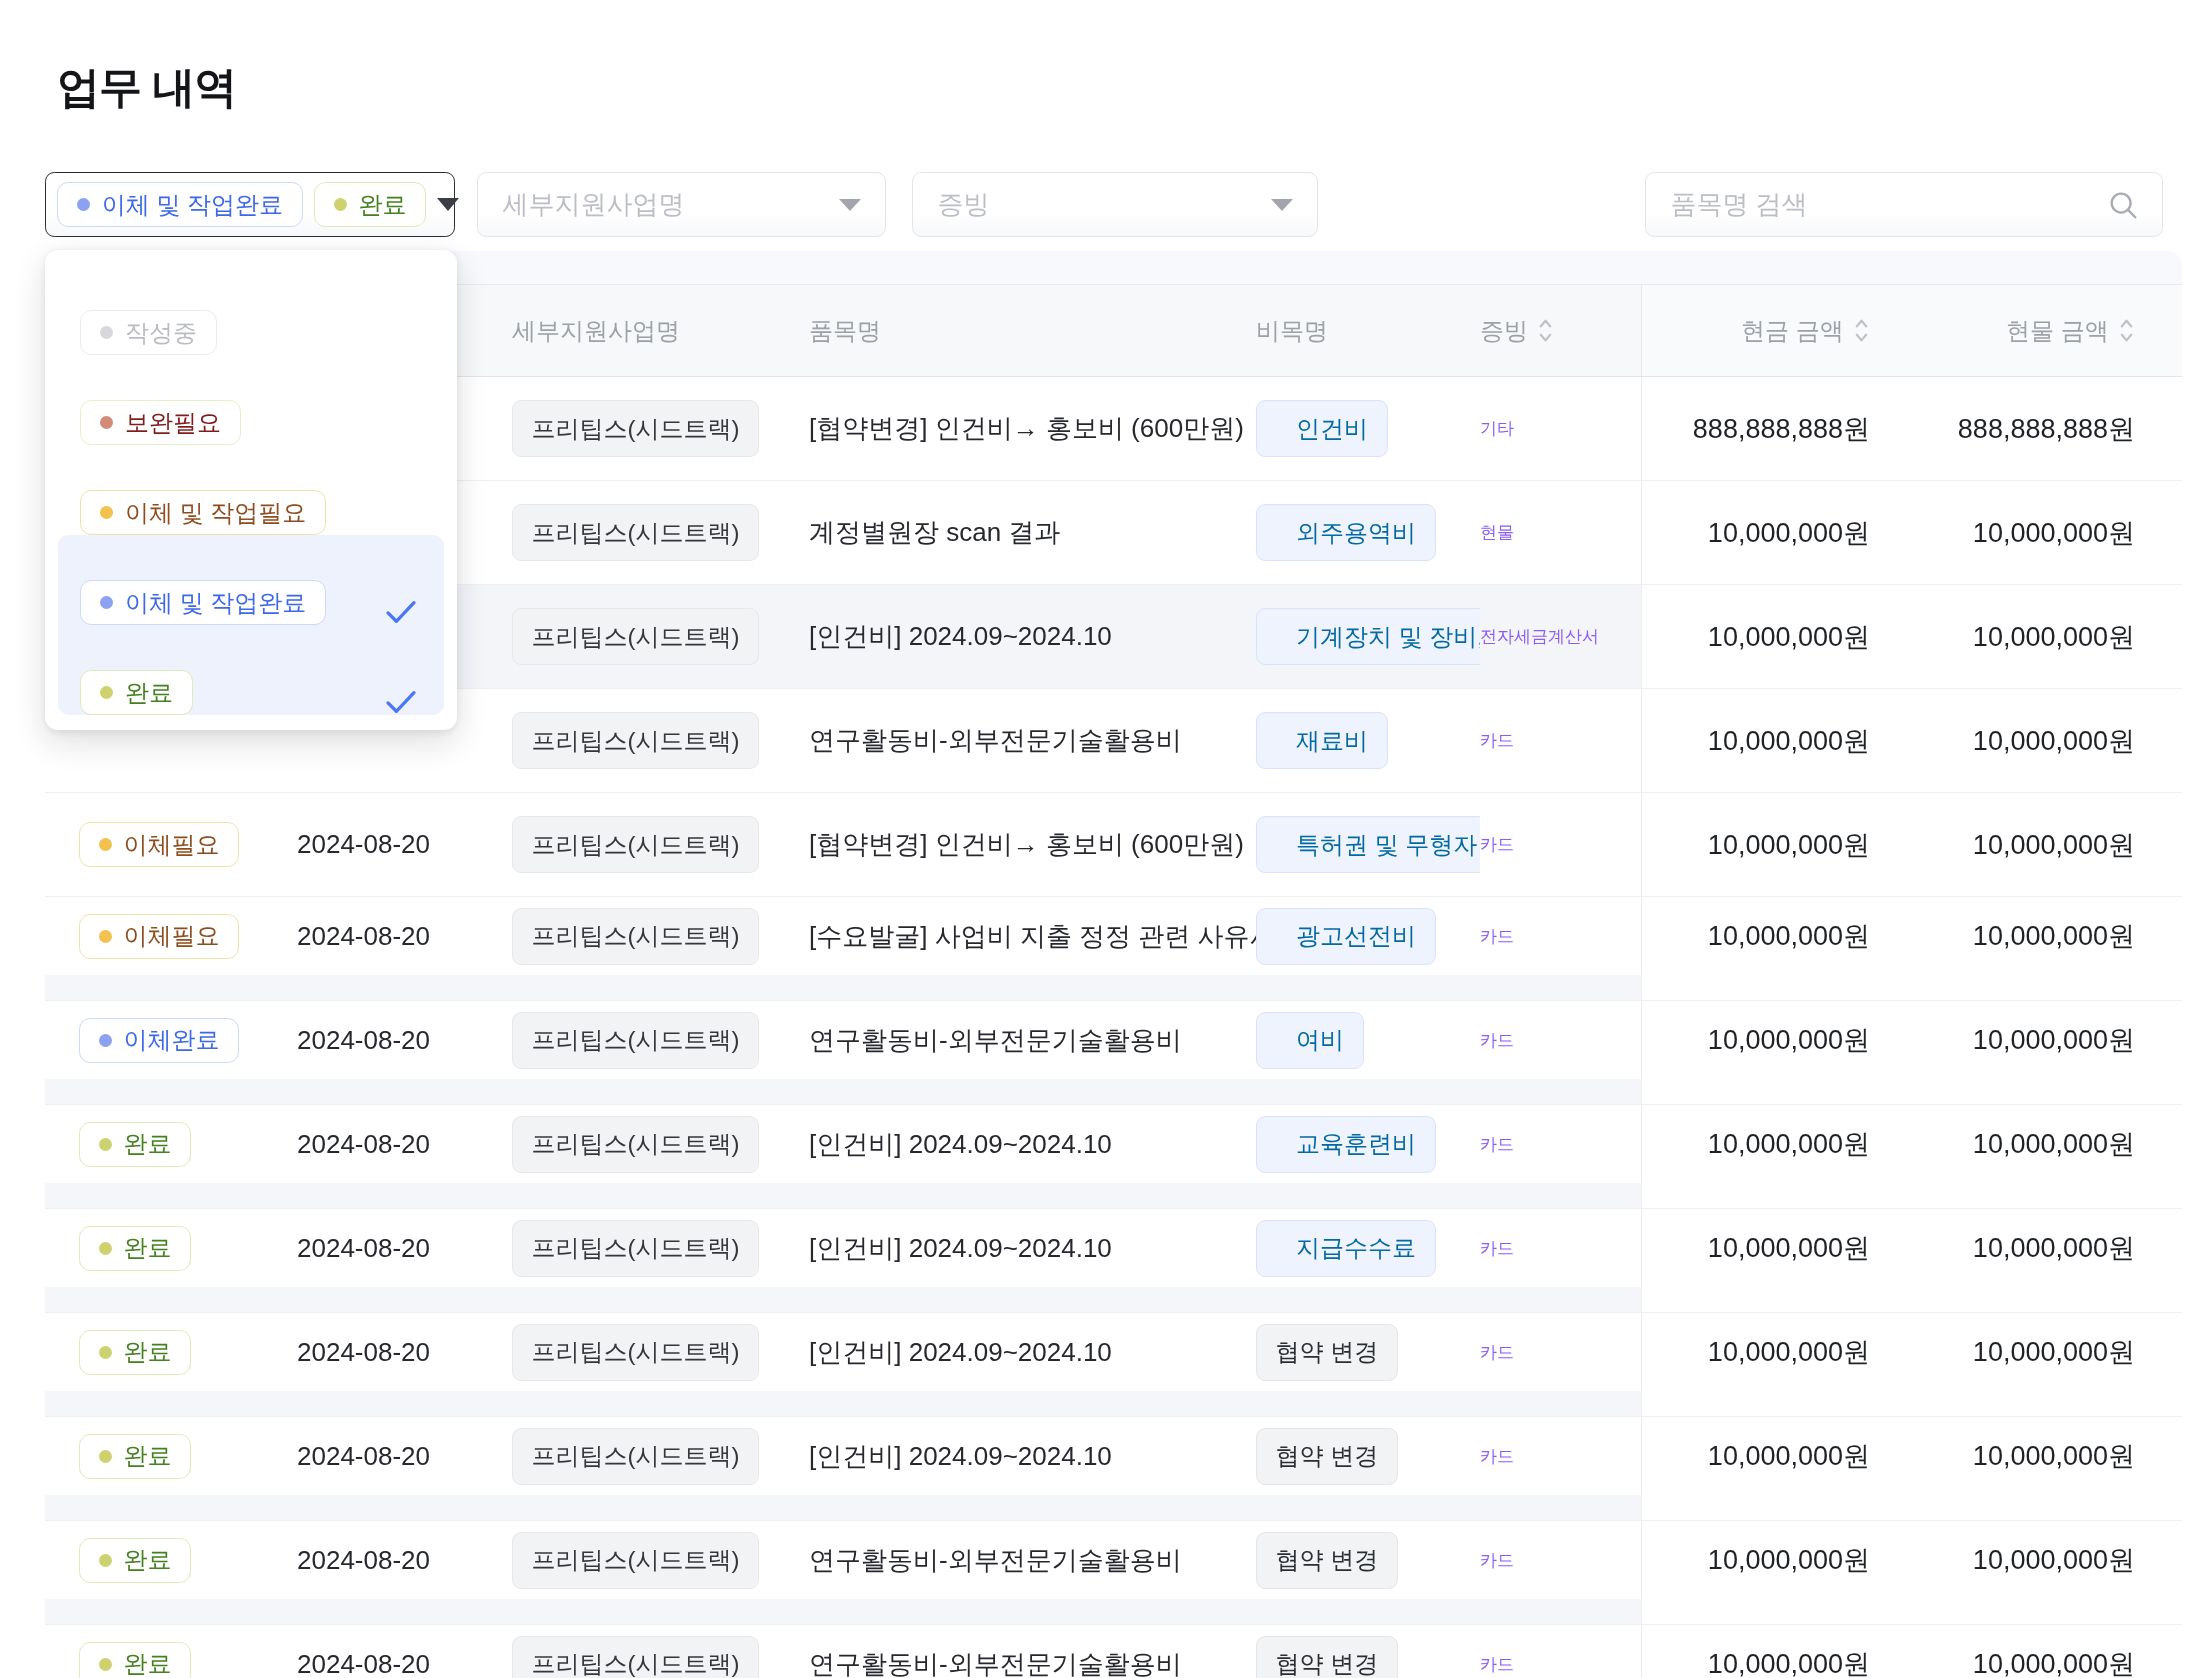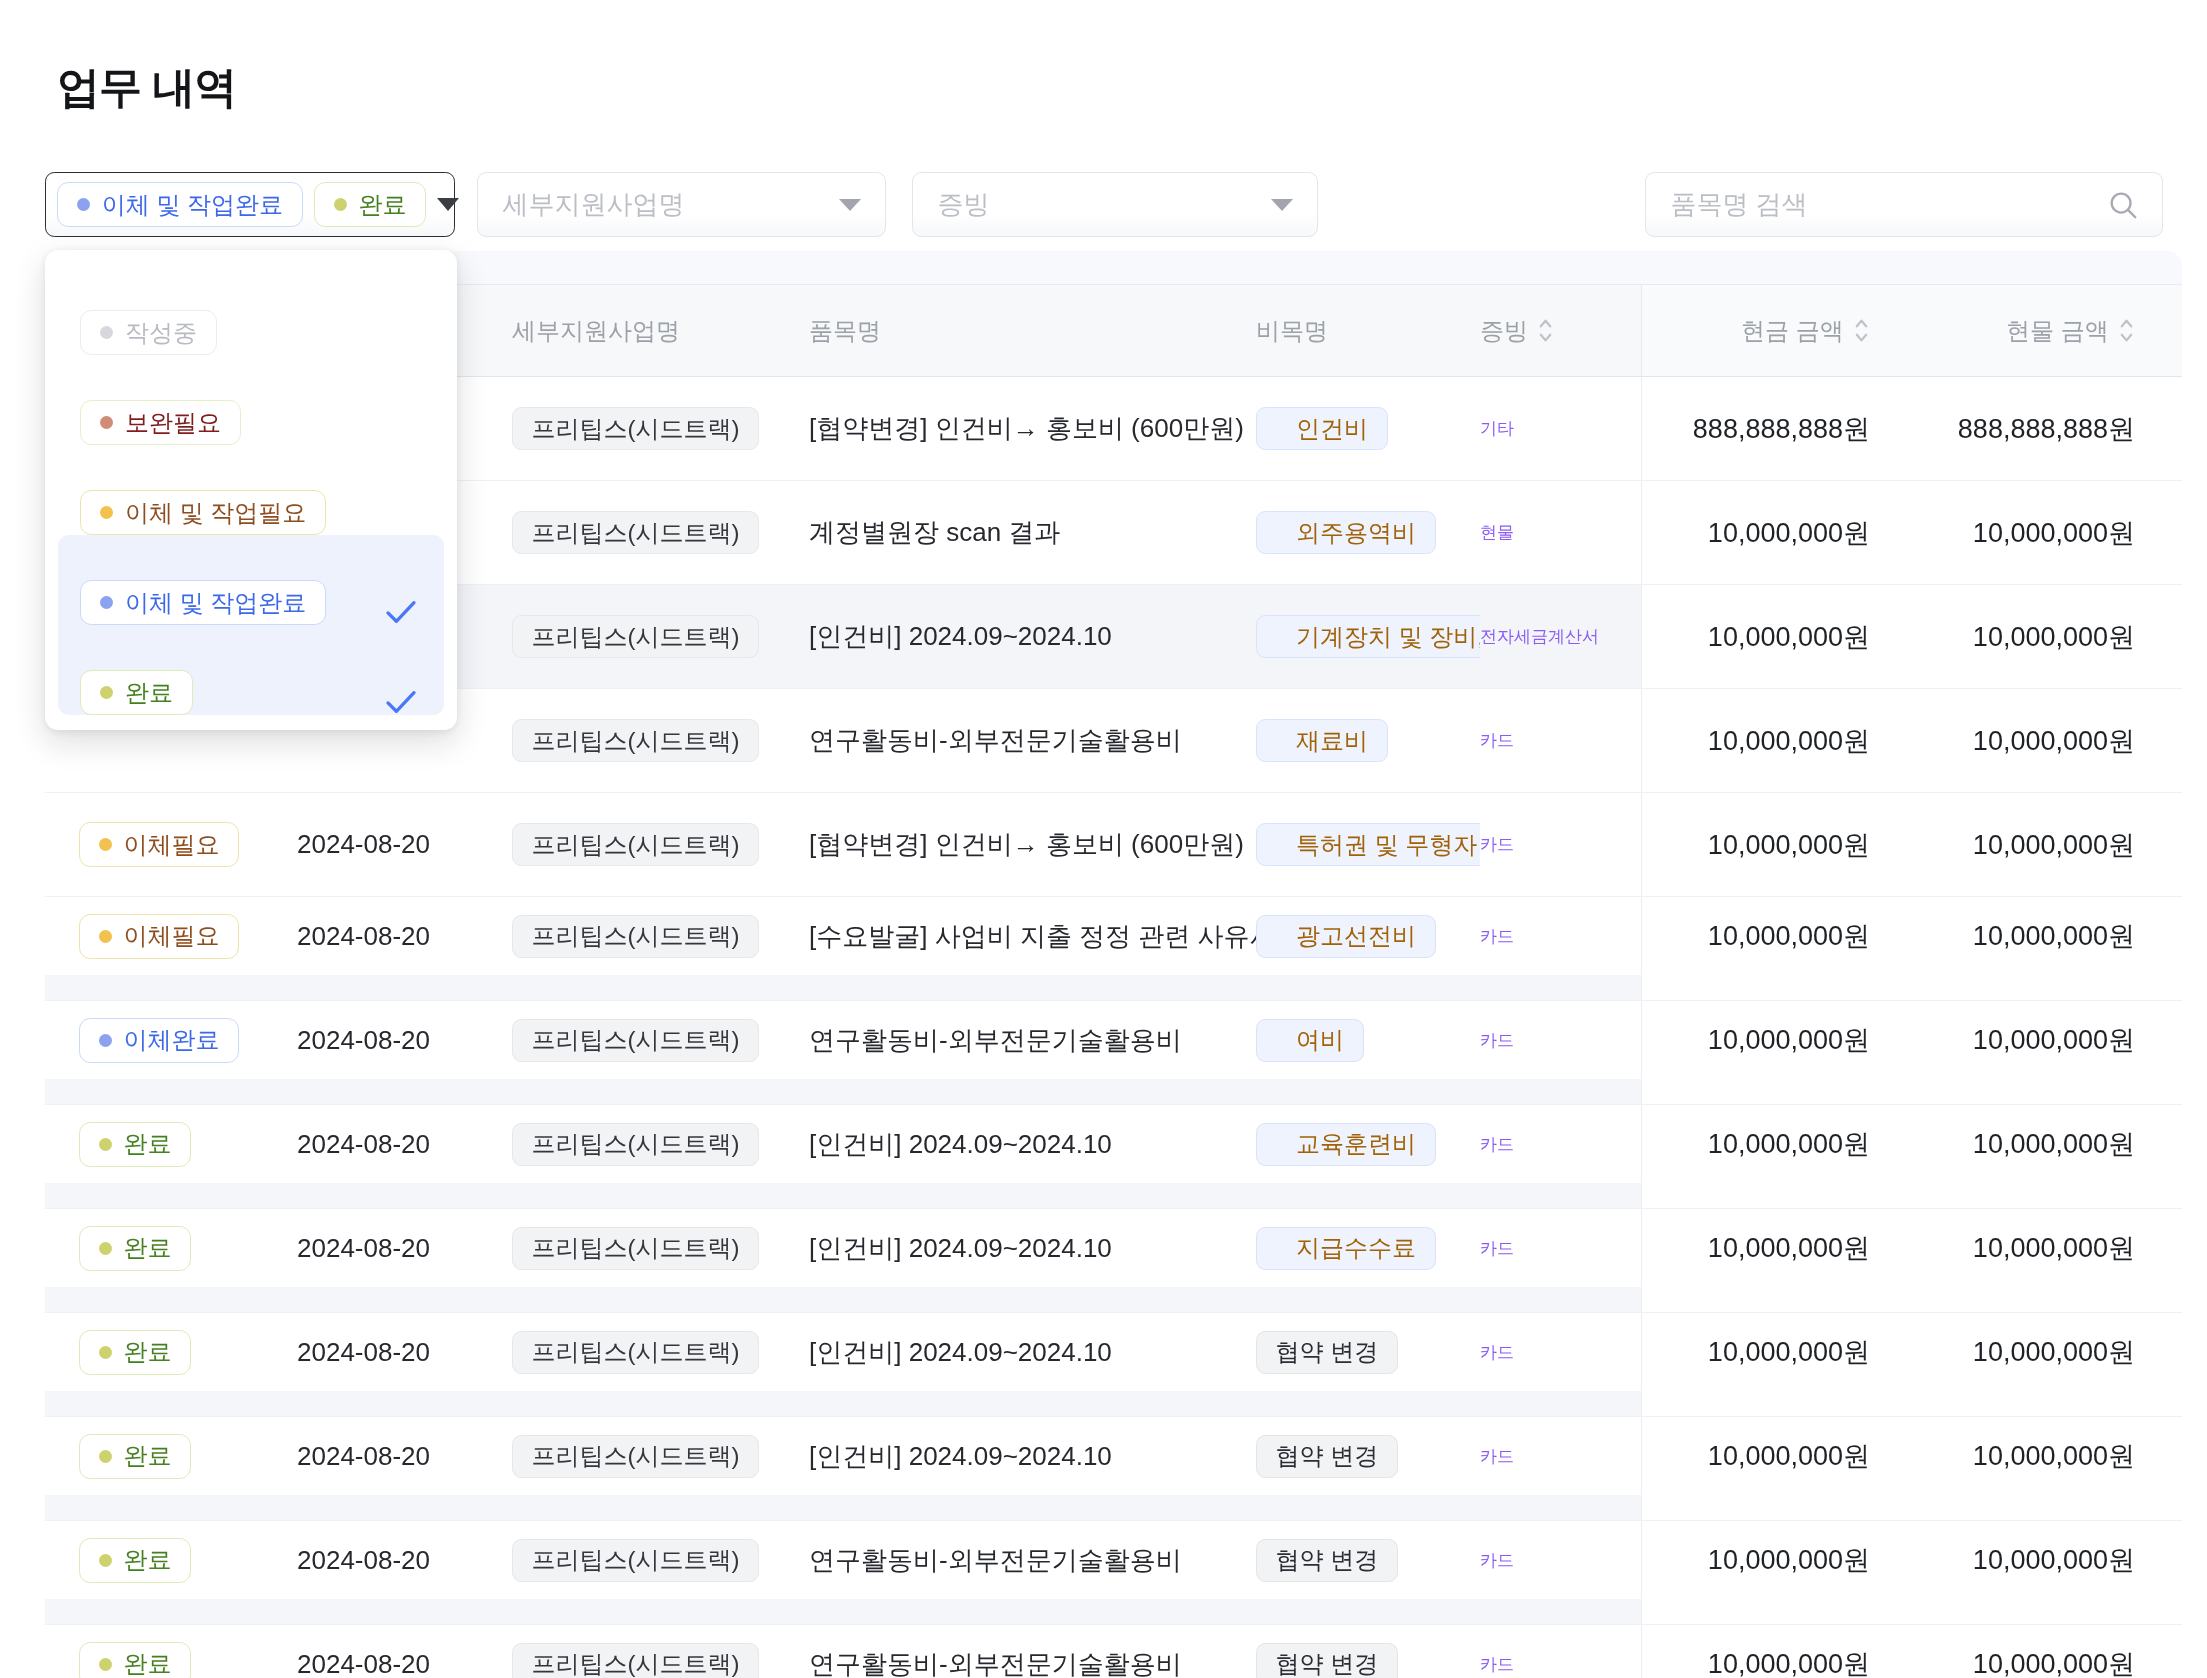--- a/index.html
+++ b/index.html
@@ -37,24 +37,24 @@
   .badge { display:inline-flex; align-items:center; gap:12px; height:45px; padding:0 18.6px;
     border-radius:11.2px; background:#fff; font-size:24px; font-weight:500; white-space:nowrap; border:1.9px solid; }
   .badge .dot { width:13px; height:13px; border-radius:50%; flex:none; }
   .badge.draft           { border-color:#ECECEF; color:#B9BBC2; } .badge.draft .dot           { background:#D7D8DD; }
   .badge.review          { border-color:#54575D; color:#35383E; } .badge.review .dot          { background:#44474D; }
   .badge.needs-fix       { border-color:#E7EFC9; color:#7f1d1d; } .badge.needs-fix .dot       { background:#D28B76; }
   .badge.transfer-needed { border-color:#EDE4A9; color:#8E4D1F; } .badge.transfer-needed .dot { background:#F2C14E; }
   .badge.transfer-done   { border-color:#CBD9FA; color:#3D68EA; } .badge.transfer-done .dot   { background:#8CA2F0; }
   .badge.done            { border-color:#DDEBB9; color:#44801F; } .badge.done .dot            { background:#CDD26F; }
 
-  .chip { display:inline-flex; align-items:center; height:43px; padding:0 18.6px;
+  .chip { display:inline-flex; align-items:center; height:57px; padding:0 18.6px;
     border-radius:9.3px; font-size:24px; white-space:nowrap; border:0.9px solid; }
   .chip.neutral { background:#F2F3F5; border-color:#E6E7EA; color:#33363C; }
-  .chip.blue    { background:#EFF3FE; border-color:#D8E2FB; color:#a16207;padding-left:39px; }
+  .chip.blue    { background:#EFF3FE; border-color:#D8E2FB; color:#0369a1;padding-left:39px; }
   .chip.gray    { background:#F2F3F5; border-color:#E4E5E9; color:#2A2D33; }
 
   
   .table { position:absolute; left:45px; top:251px; width:2137px; height:1427px;
     border-radius:15px 15px 0 0; overflow:hidden; background:#fff; }
   .table-top-strip { height:34px; background:#F8F9FC; border-bottom:0.9px solid #E9EAEE; }
   .thead { height:92px; display:flex; border-bottom:0.9px solid #E4E5E9; }
   .thead .left { width:1596px; background:#F7F8F9; display:grid;
     grid-template-columns:252px 215px 297px 447px 224px 160px; align-items:center; }
   .thead .amounts { width:541px; background:#F9FAFB; border-left:0.9px solid #E8E9ED;

